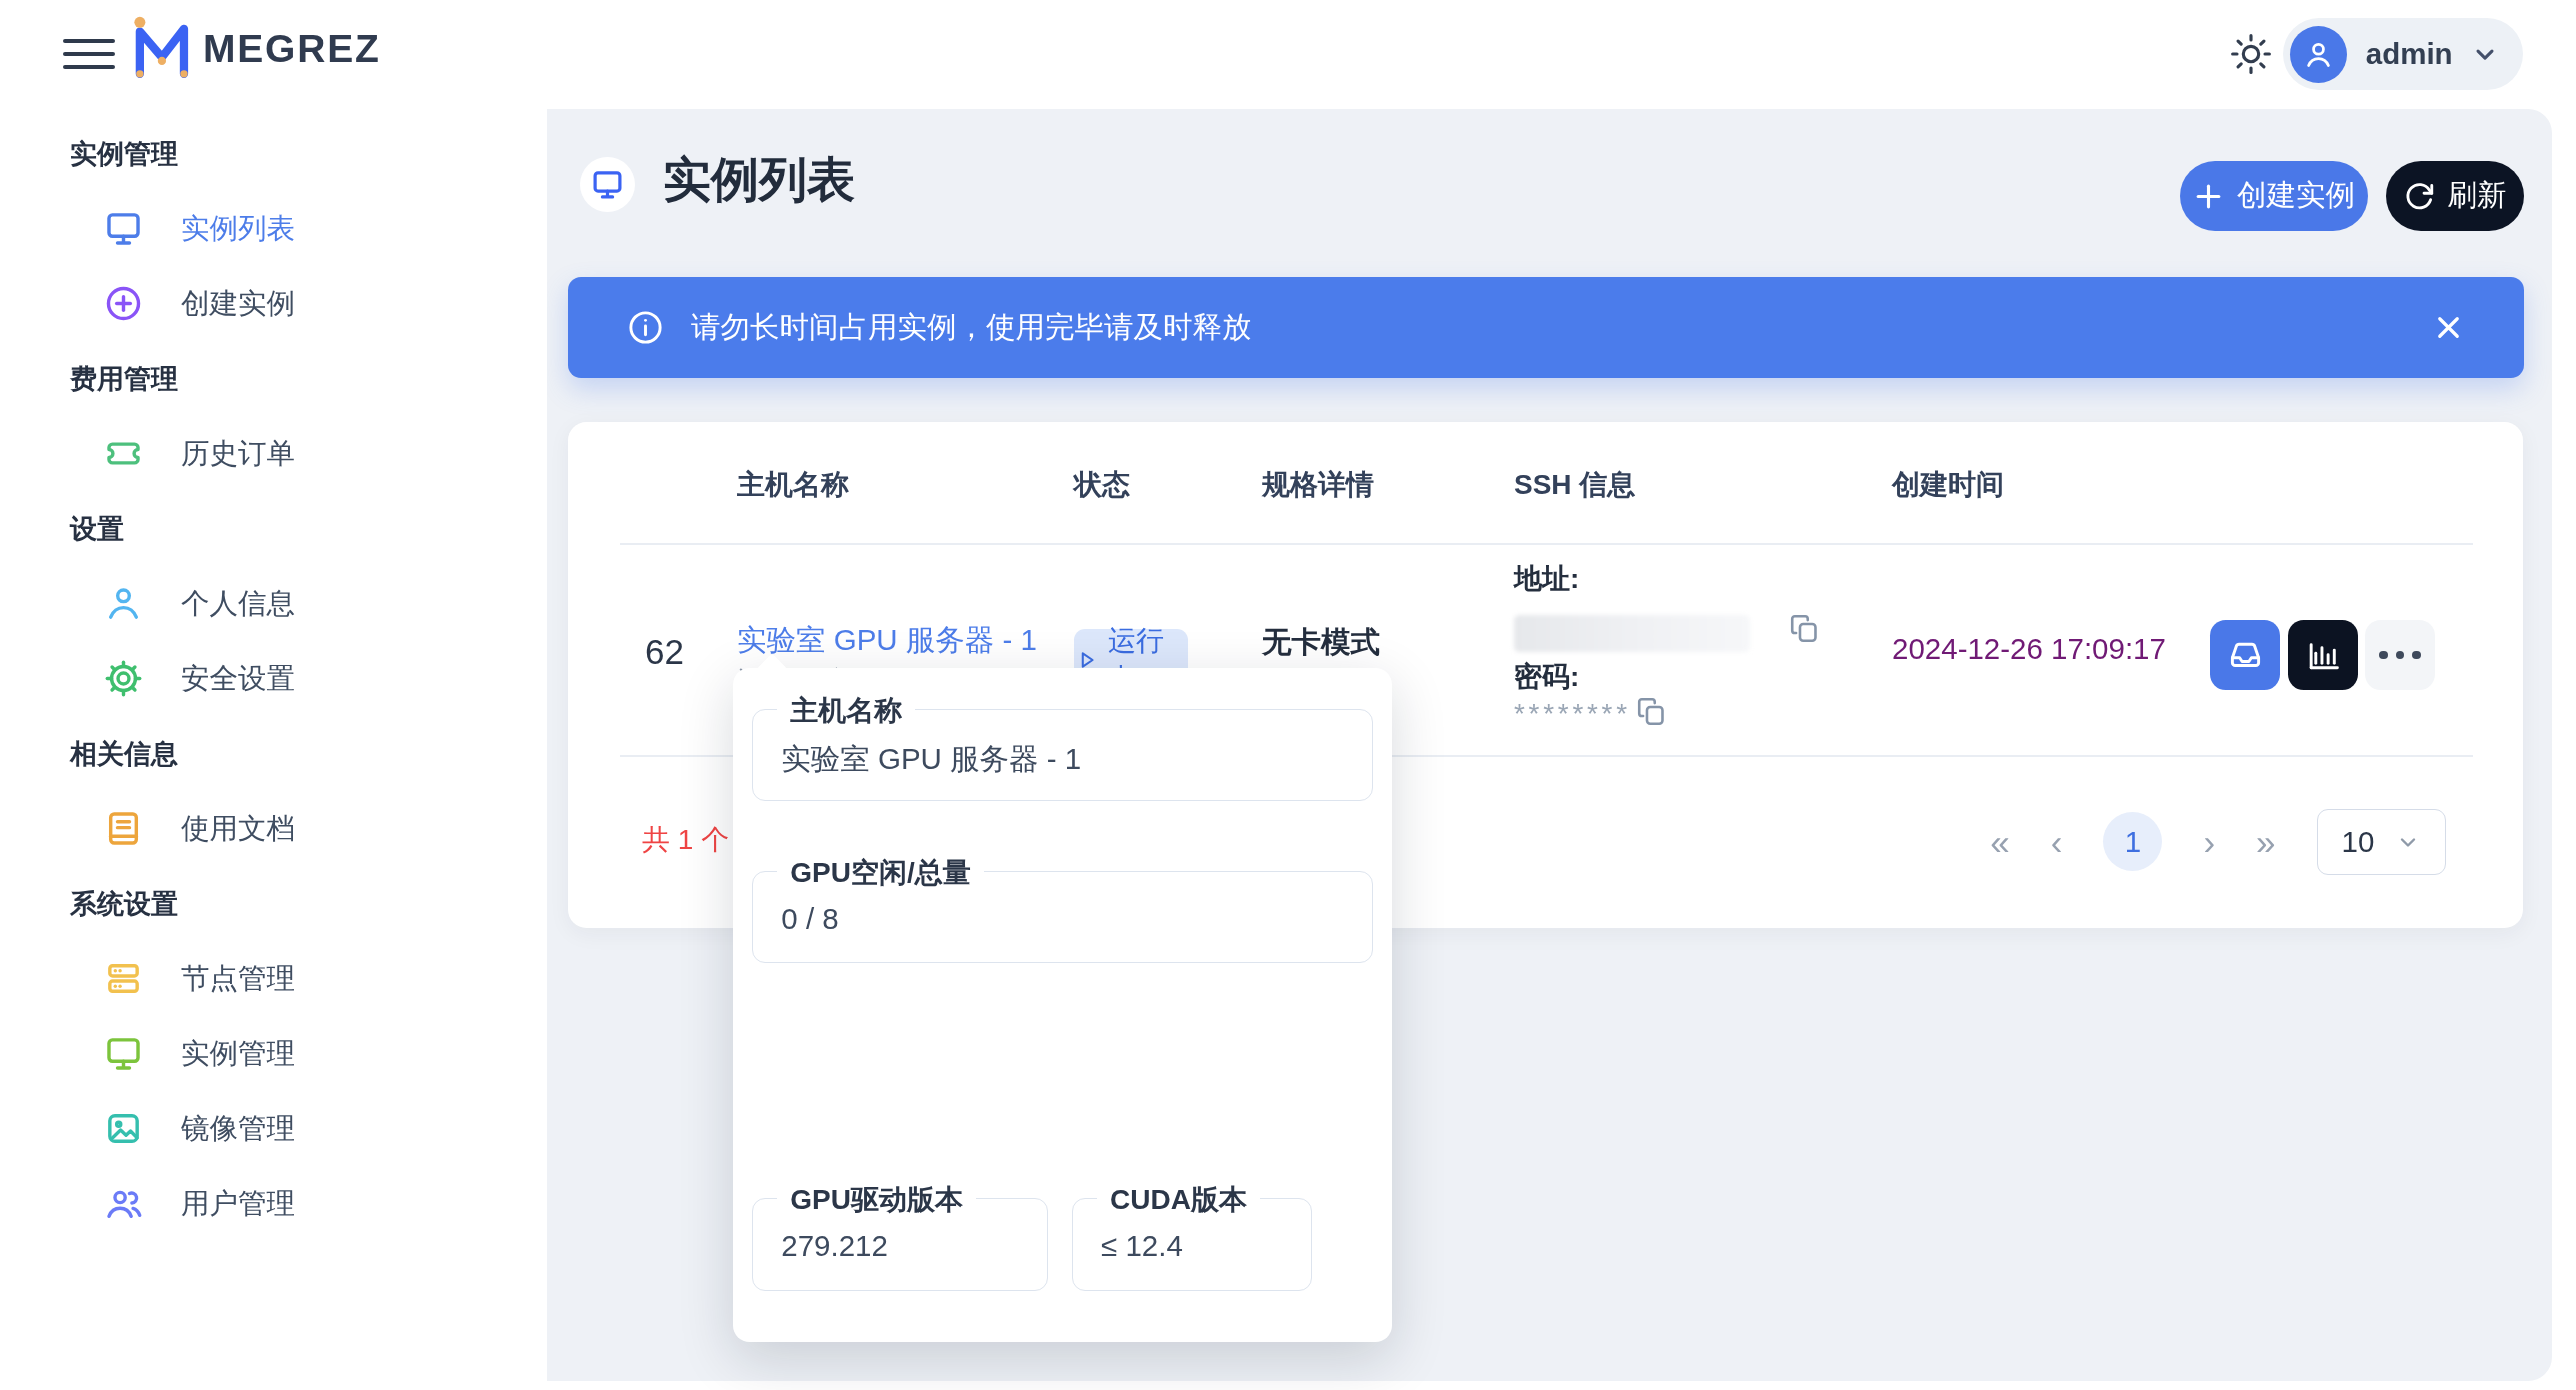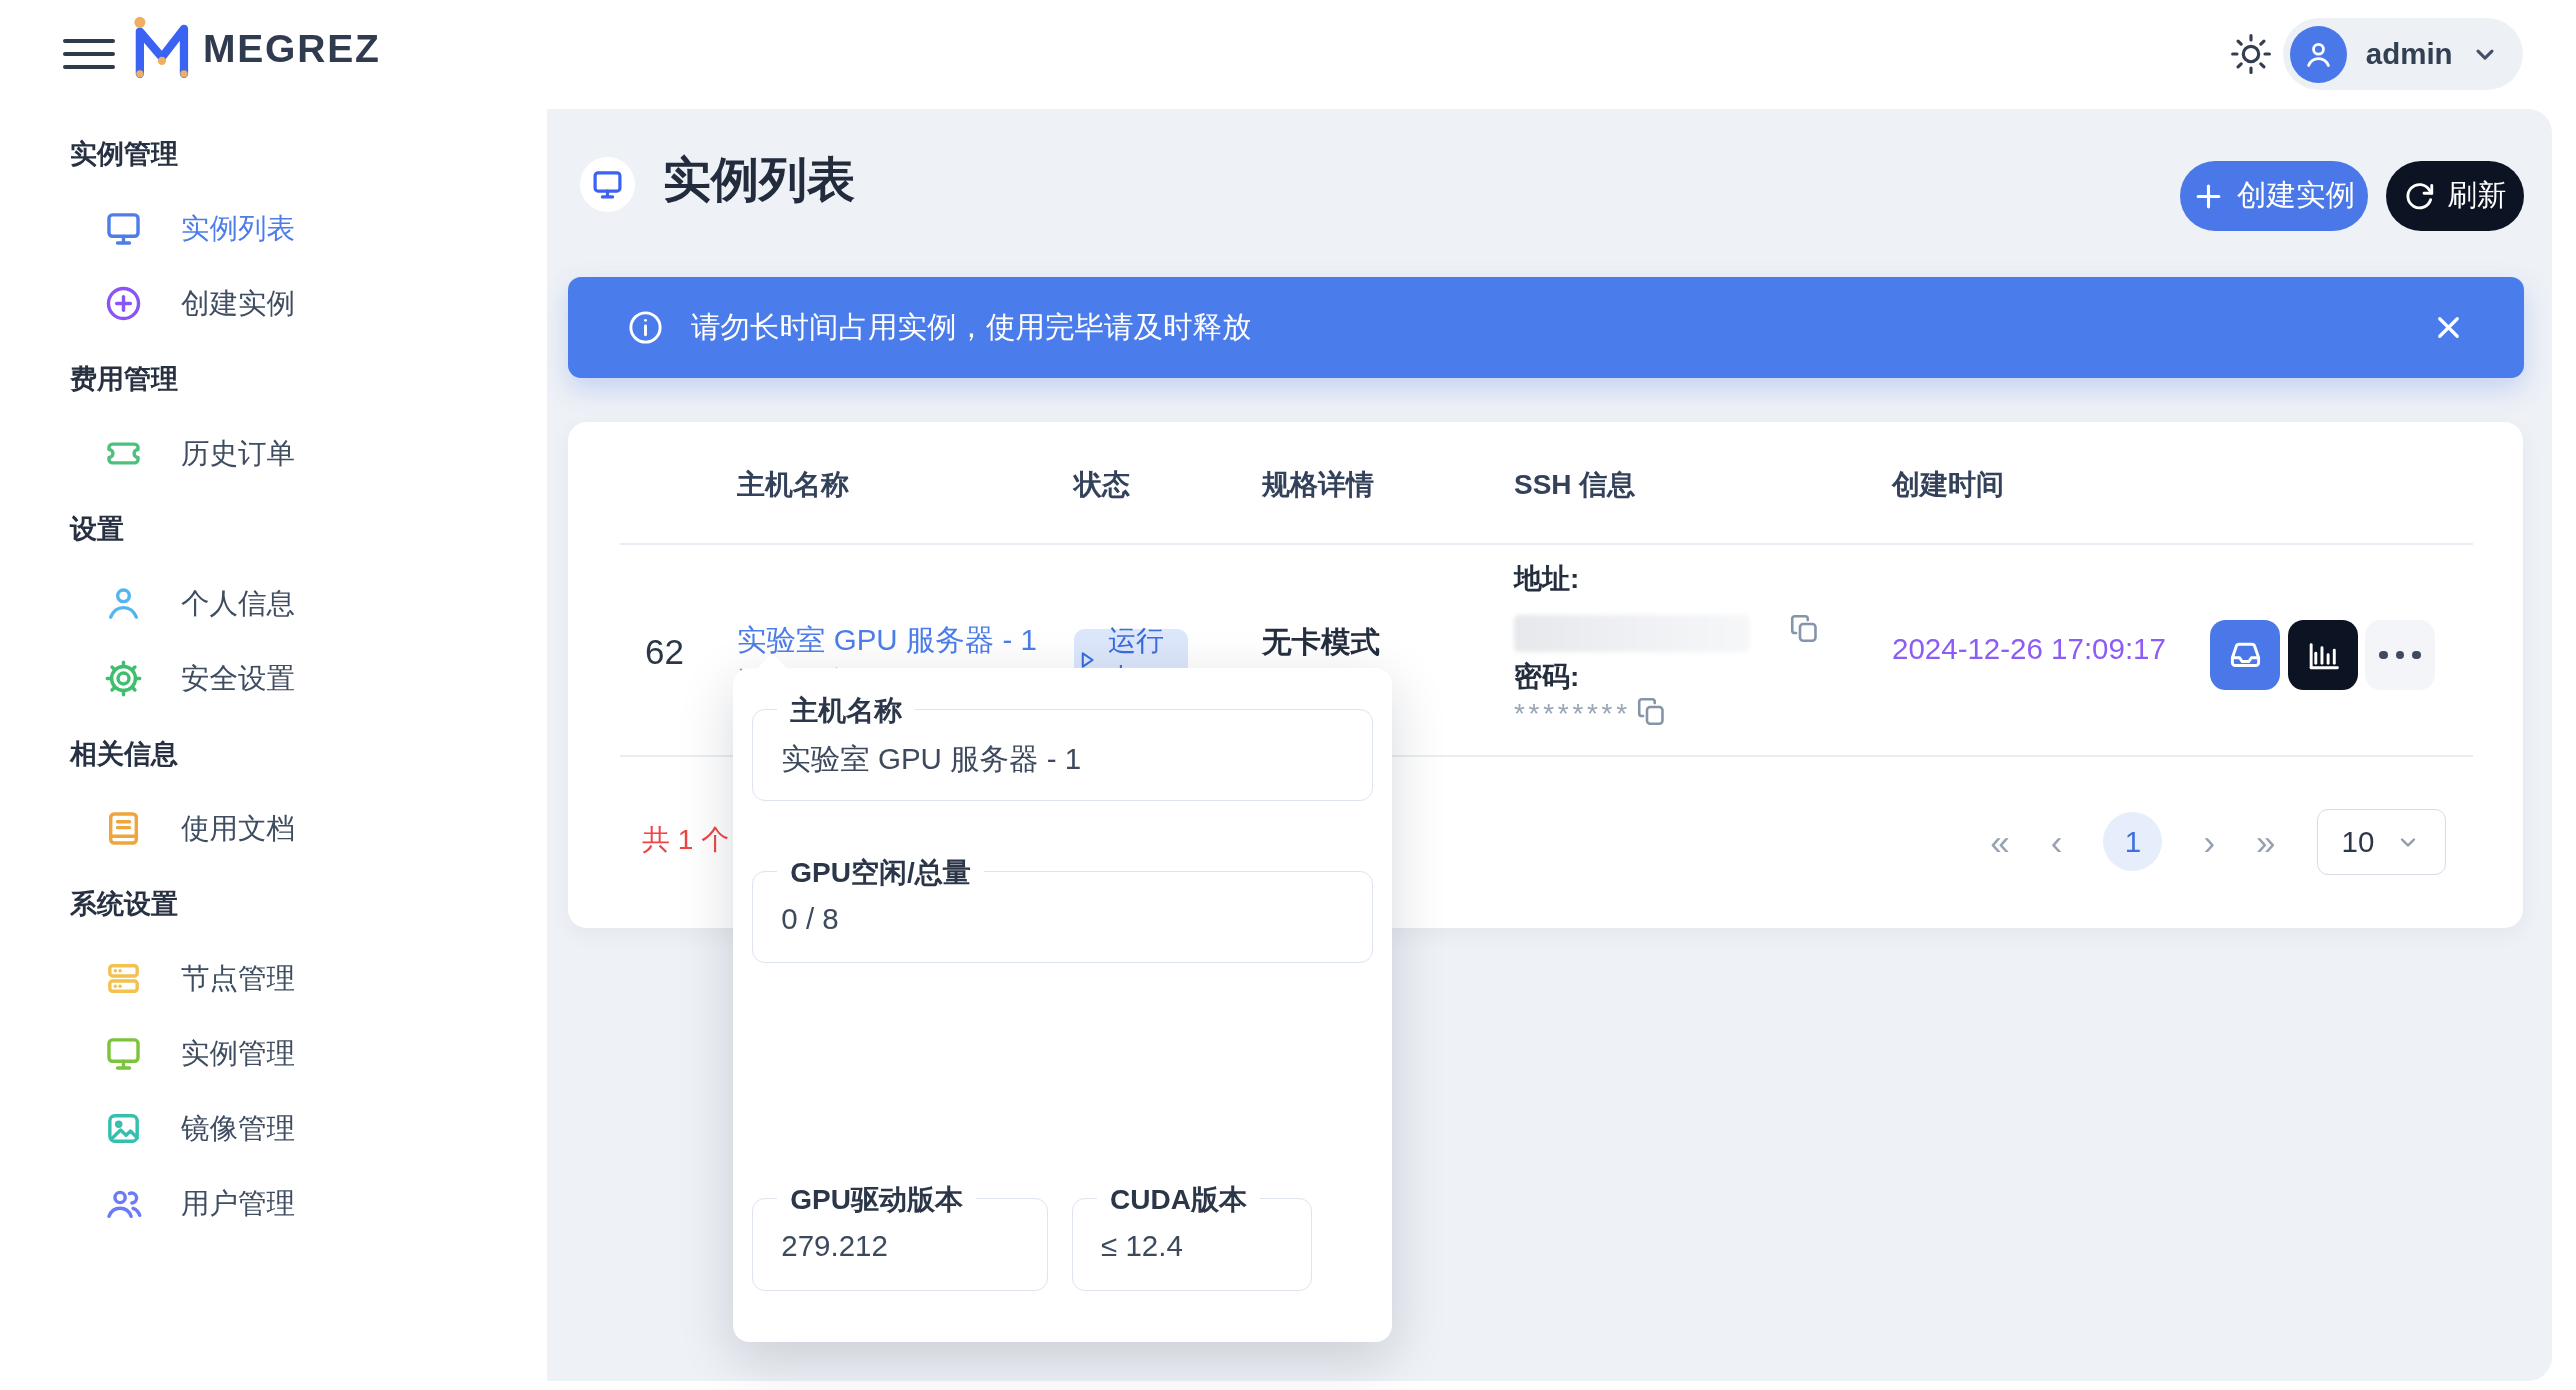--- a/index.html
+++ b/index.html
@@ -50,21 +50,21 @@
   .host-name { position:absolute; left:169px; top:199px; font-size:29.5px; color:#4d7de9; cursor:pointer; }
   .host-sub { position:absolute; left:169px; top:241px; font-size:28px; color:#8b97a8; }
   .status-pill { position:absolute; left:506px; top:207px; width:114px; height:61px; background:#dce7fb; border-radius:11px; display:flex; align-items:center; justify-content:center; gap:9.2px; }
   .status-pill span { font-size:28px; color:#3a6ce0; }
   .spec-mode { position:absolute; left:694px; top:201px; font-size:29.5px; font-weight:700; color:#242e3e; }
   .spec-link { position:absolute; left:694px; top:245px; font-size:29.5px; color:#4d7de9; cursor:pointer; }
   .ssh-label { position:absolute; font-size:28px; font-weight:700; color:#242e3e; }
   .ssh-blur { position:absolute; left:946px; top:193px; width:236px; height:37px; border-radius:5.5px; background:linear-gradient(90deg,#e6e8eb 0%,#f0f1f4 55%,#f6f7f9 100%); filter:blur(2.3px); }
   .copy-btn { position:absolute; cursor:pointer; }
   .ssh-stars { position:absolute; left:946px; top:276px; font-size:28px; color:#9aa6b5; letter-spacing:3.7px; }
-  .cell-time { position:absolute; left:1324px; top:210px; font-size:29.5px; color:#8b5cf6; }
+  .cell-time { position:absolute; left:1324px; top:210px; font-size:29.5px; color:#701a75; }
   .act { position:absolute; top:198px; width:70px; height:70px; border-radius:15.7px; display:flex; align-items:center; justify-content:center; cursor:pointer; }
   .act-blue { left:1642px; background:#4a78e8; }
   .act-black { left:1720px; background:#0c1322; }
   .act-gray { left:1797px; background:#f3f5f8; }
   .dots { display:flex; gap:8.3px; }
   .dots i { width:8.3px; height:8.3px; border-radius:50%; background:#3f4a5c; }
 
   .tfoot { position:absolute; left:0; right:0; top:333px; height:173px; }
   .total-label { position:absolute; left:74px; top:66px; font-size:28px; color:#ef4444; }
   .pager { position:absolute; right:77px; top:0; height:100%; display:flex; align-items:center; gap:41px; }

